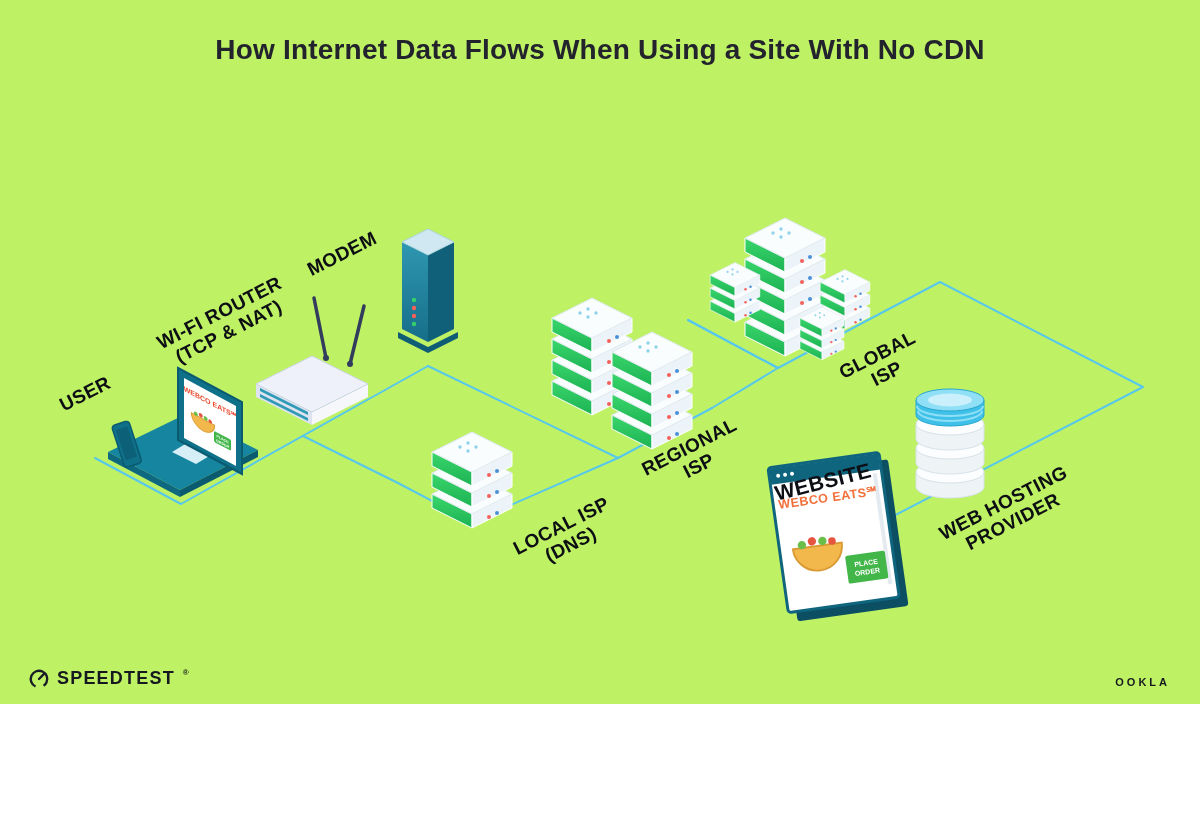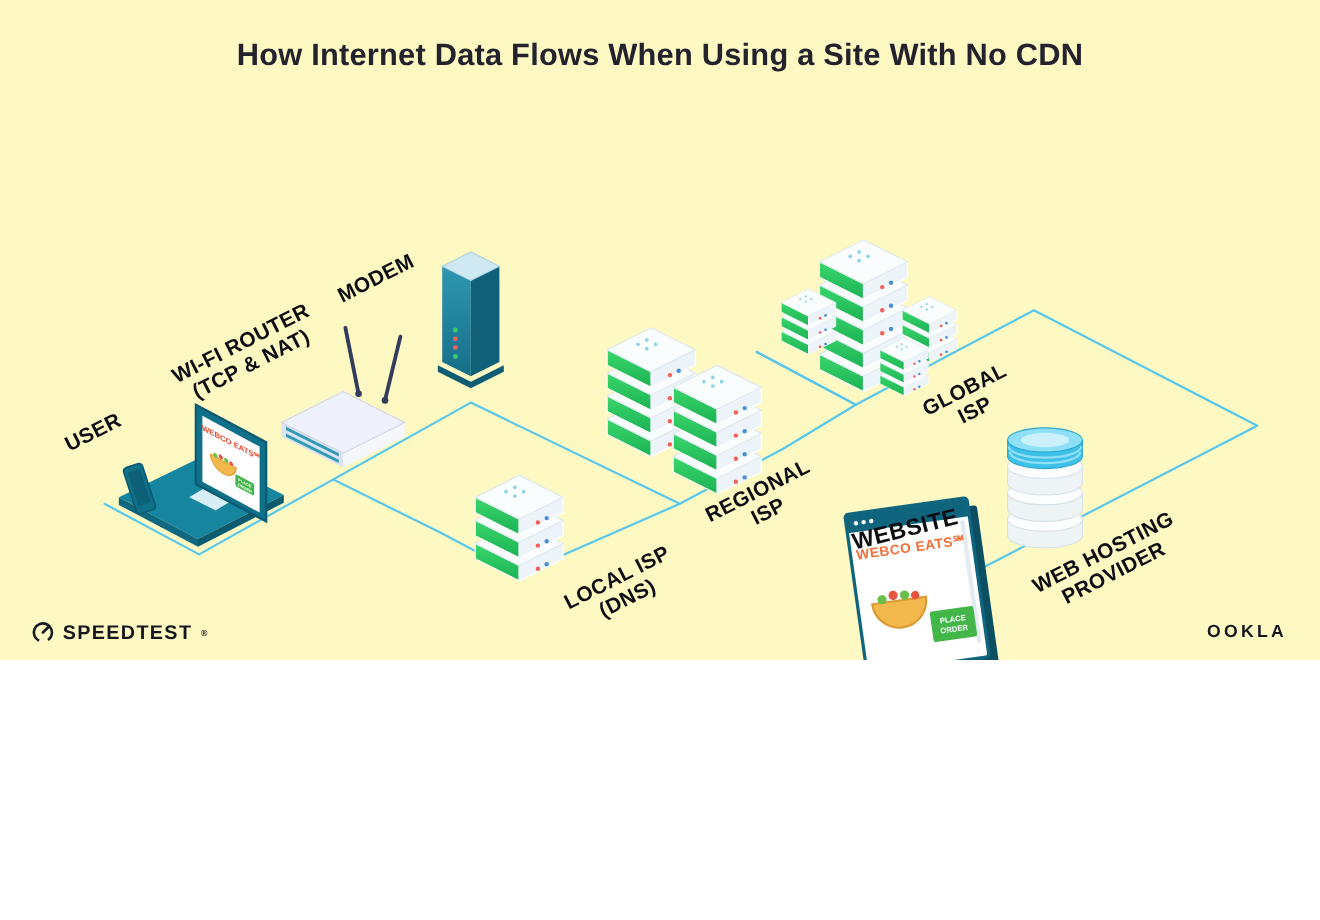--- a/index.html
+++ b/index.html
@@ -1,29 +1,29 @@
 <!DOCTYPE html>
 <html><head>
 <meta charset="utf-8">
 <style>
   html,body{margin:0;padding:0;background:#ffffff;}
   body{font-family:"Liberation Sans",sans-serif;}
-  .stage{position:relative;width:1200px;height:600px;background:#fef9c3;overflow:hidden;}
+  .stage{position:relative;width:1200px;height:704px;background:#bef264;overflow:hidden;}
   .title{position:absolute;top:34px;left:0;width:100%;text-align:center;
          font-size:28px;font-weight:bold;color:#23232d;letter-spacing:.2px;}
   .subtitle{position:absolute;top:76px;left:0;width:100%;text-align:center;
          font-size:23px;color:#5e6a73;font-weight:normal;}
   .diagram-svg{position:absolute;top:0;left:0;}
   .iso-label{position:absolute;transform:rotate(-27deg);font-weight:bold;color:#0c0e13;
          font-size:19px;line-height:1.12;text-align:center;letter-spacing:.4px;white-space:nowrap;}
   .website-label{transform:rotate(-14deg);font-size:21px;}
-  .footer-logo{position:absolute;display:flex;align-items:center;gap:7px;color:#15181f;}
+  .footer-logo{position:absolute;display:flex;align-items:flex-start;gap:7px;color:#15181f;}
   .speedtest{left:28px;bottom:14px;font-size:18px;font-weight:bold;letter-spacing:1.2px;}
   .speedtest sup{font-size:8px;margin-left:1px;}
-  .ookla{right:30px;bottom:16px;font-size:16px;font-weight:bold;letter-spacing:3px;margin-left:16px;}
+  .ookla{right:30px;bottom:16px;font-size:11px;font-weight:bold;letter-spacing:3px;margin-left:16px;}
 </style>
 </head>
 <body>
 
 <div class="stage">
 
   <div class="title">How Internet Data Flows When Using a Site With No CDN</div>
 
   <svg class="diagram-svg" width="1200" height="836" viewBox="0 0 1200 836">
     <defs>

